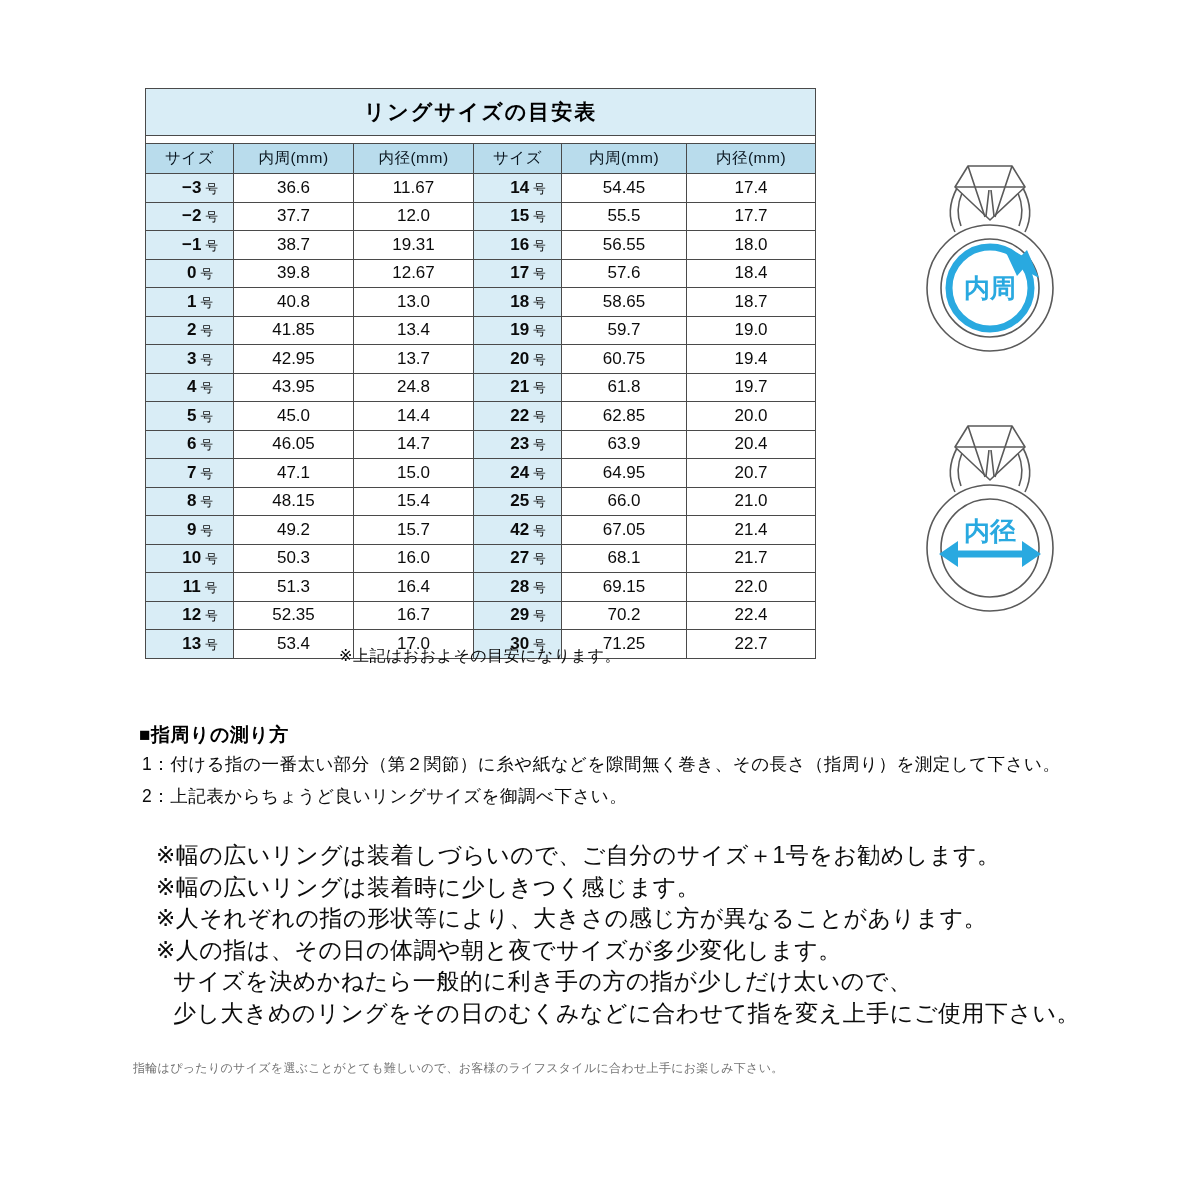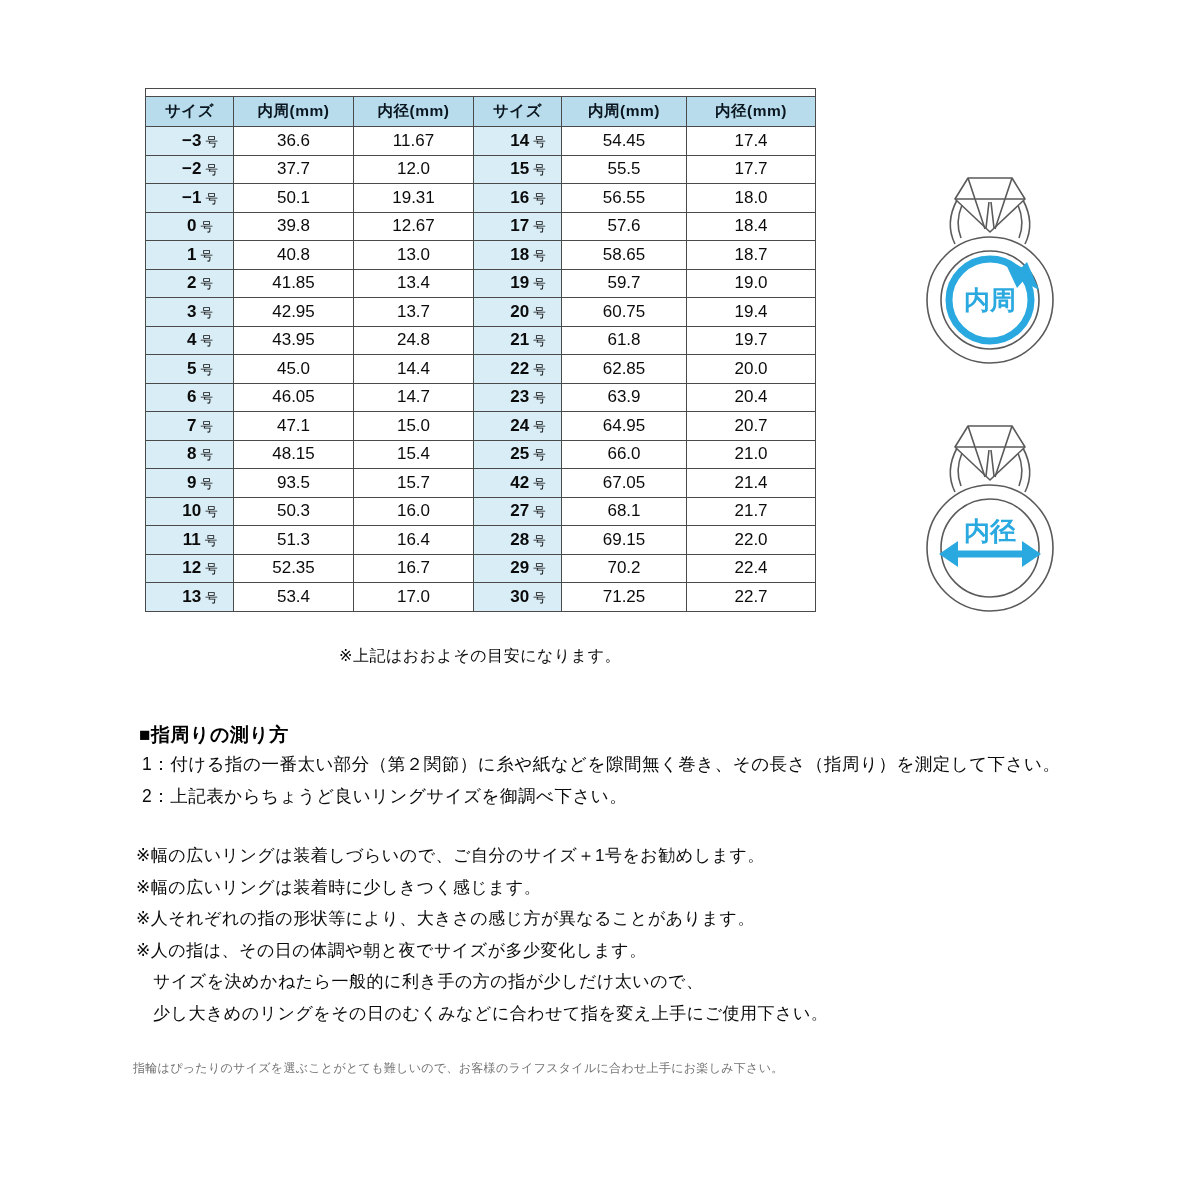--- a/index.html
+++ b/index.html
@@ -19,49 +19,49 @@
     border:1.5px solid #4a4a4a;padding:0;margin:0;
     text-align:center;vertical-align:middle;
   }
   .title-row td{
     background:#d9edf6;height:46px;
     font-size:21px;font-weight:bold;letter-spacing:2px;color:#000;
   }
   .gap-row td{background:#ffffff;height:7px;}
   .header-row th{
     background:#b9dcec;height:29px;
-    font-size:15.5px;font-weight:bold;color:#09151f;letter-spacing:.5px;
+    font-size:15.5px;font-weight:normal;color:#09151f;letter-spacing:.5px;
   }
   .size-table tbody td{height:27.5px;font-size:17px;color:#0b0b0b;}
   .size-table td.c-size{background:#d9edf6;font-weight:bold;padding-left:21px;}
   .size-table td.c-size .suffix{font-size:12.5px;font-weight:normal;margin-left:4px;}
   .size-table td.c-val{background:#ffffff;}
 
   .table-note{
     position:absolute;left:145px;top:646px;width:670px;
     text-align:center;font-size:16px;color:#0b0b0b;letter-spacing:.5px;
   }
 
   
   .ring-fig{position:absolute;width:170px;height:200px;}
-  .ring-fig-1{left:905px;top:172px;}
+  .ring-fig-1{left:905px;top:160px;}
   .ring-fig-2{left:905px;top:420px;}
   .ring-fig svg{display:block;width:170px;height:200px;}
   .ring-fig .blue-label{font-weight:bold;font-size:26px;}
 
   
   .measuring-heading{
     position:absolute;left:139px;top:714px;
     font-size:19px;font-weight:bold;color:#000;letter-spacing:.5px;white-space:nowrap;margin-top:8px;
   }
   .step{position:absolute;left:142px;font-size:17.5px;letter-spacing:.5px;white-space:nowrap;color:#0b0b0b;}
   .step-1{top:752px;}
   .step-2{top:784px;}
   .notes{position:absolute;left:136px;top:840px;}
-  .note-line{font-size:17px;line-height:31.5px;letter-spacing:.5px;white-space:nowrap;color:#0b0b0b;}
+  .note-line{font-size:23px;line-height:31.5px;letter-spacing:.5px;white-space:nowrap;color:#0b0b0b;margin-left:20px;}
   .note-line.indent{padding-left:17px;}
   .footer-line{
     position:absolute;left:133px;top:1060px;
     font-size:12px;letter-spacing:.3px;white-space:nowrap;color:#737373;
   }
 </style>
 </head>
 <body>
 
 <div class="sheet">
@@ -69,20 +69,23 @@
   <table class="size-table">
     <colgroup>
       <col style="width:88px">
         <col style="width:120px">
         <col style="width:120px">
       <col style="width:88px">
         <col style="width:125px">
         <col style="width:129px">
     </colgroup>
     <thead>
+      <tr class="title-row">
+        <td colspan="6">リングサイズの目安表</td>
+      </tr>
       <tr class="gap-row">
         <td colspan="6"></td>
       </tr>
       <tr class="header-row" id="header-row">
           <th>サイズ</th>
           <th>内周(mm)</th>
           <th>内径(mm)</th>
           <th>サイズ</th>
           <th>内周(mm)</th>
           <th>内径(mm)</th>
@@ -100,21 +103,21 @@
         <tr>
           <td class="c-size"><span>−2</span><span class="suffix">号</span></td>
           <td class="c-val">37.7</td>
           <td class="c-val">12.0</td>
           <td class="c-size"><span>15</span><span class="suffix">号</span></td>
           <td class="c-val">55.5</td>
           <td class="c-val">17.7</td>
         </tr>
         <tr>
           <td class="c-size"><span>−1</span><span class="suffix">号</span></td>
-          <td class="c-val">50.1</td>
+          <td class="c-val">38.7</td>
           <td class="c-val">19.31</td>
           <td class="c-size"><span>16</span><span class="suffix">号</span></td>
           <td class="c-val">56.55</td>
           <td class="c-val">18.0</td>
         </tr>
         <tr>
           <td class="c-size"><span>0</span><span class="suffix">号</span></td>
           <td class="c-val">39.8</td>
           <td class="c-val">12.67</td>
           <td class="c-size"><span>17</span><span class="suffix">号</span></td>
@@ -180,21 +183,21 @@
         <tr>
           <td class="c-size"><span>8</span><span class="suffix">号</span></td>
           <td class="c-val">48.15</td>
           <td class="c-val">15.4</td>
           <td class="c-size"><span>25</span><span class="suffix">号</span></td>
           <td class="c-val">66.0</td>
           <td class="c-val">21.0</td>
         </tr>
         <tr>
           <td class="c-size"><span>9</span><span class="suffix">号</span></td>
-          <td class="c-val">93.5</td>
+          <td class="c-val">49.2</td>
           <td class="c-val">15.7</td>
           <td class="c-size"><span>42</span><span class="suffix">号</span></td>
           <td class="c-val">67.05</td>
           <td class="c-val">21.4</td>
         </tr>
         <tr>
           <td class="c-size"><span>10</span><span class="suffix">号</span></td>
           <td class="c-val">50.3</td>
           <td class="c-val">16.0</td>
           <td class="c-size"><span>27</span><span class="suffix">号</span></td>

